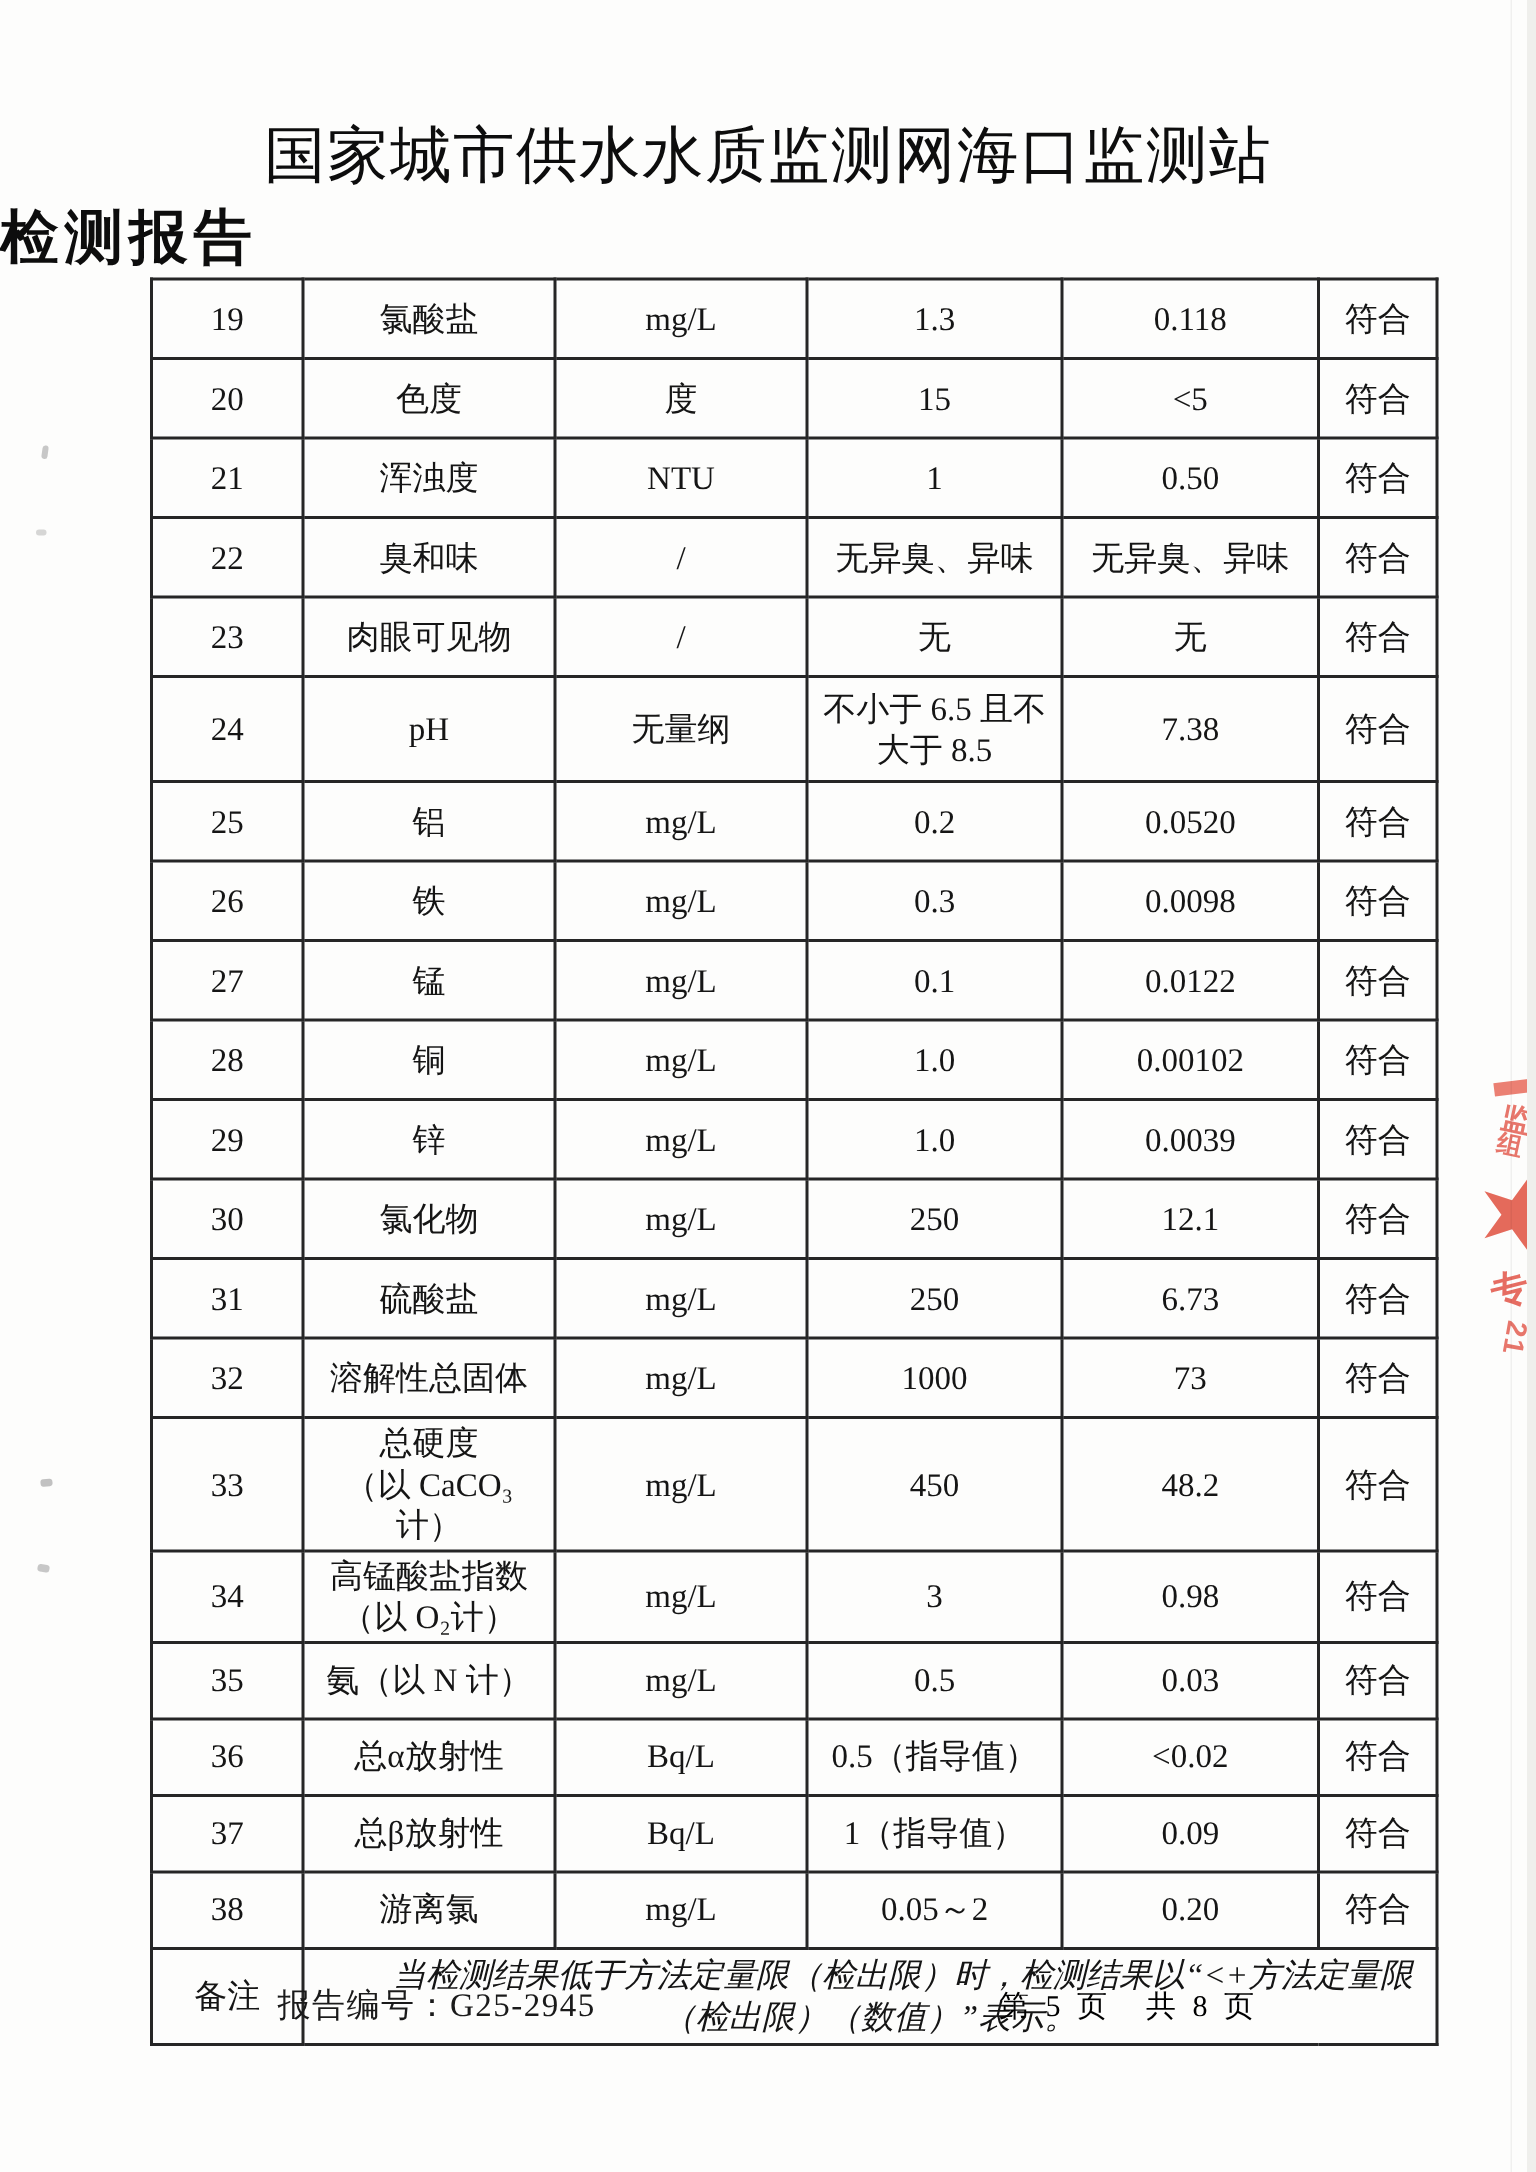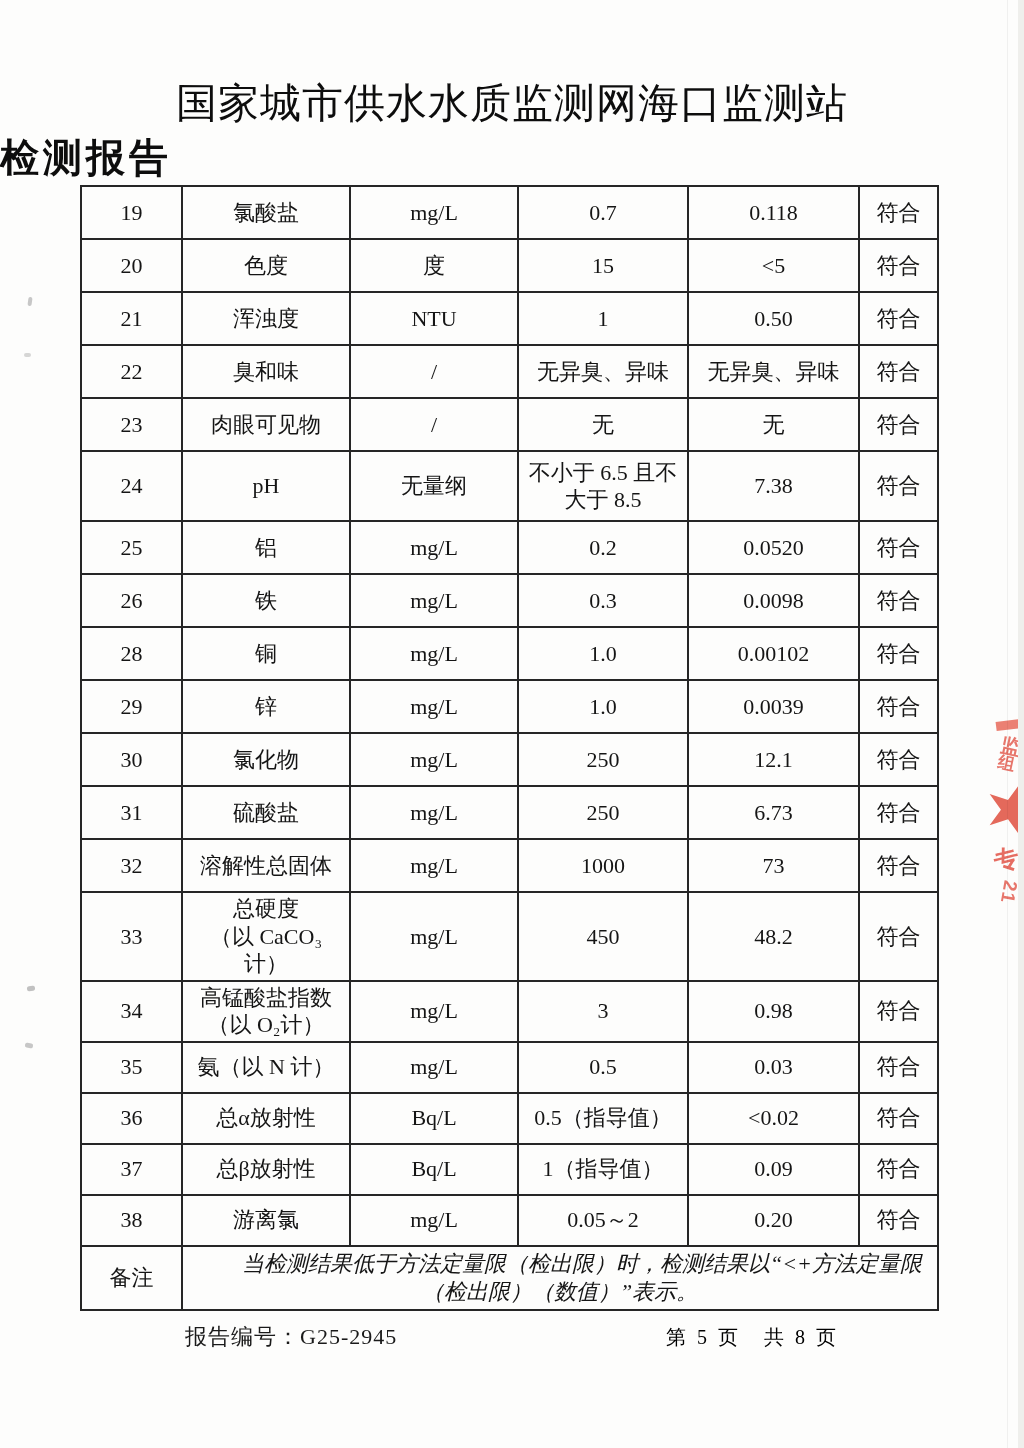--- a/index.html
+++ b/index.html
@@ -20,21 +20,21 @@
     color:#0d0d0d;margin:0;
   }
   .title-l2{
     position:absolute;top:131px;left:0;width:100%;
     text-align:left;
     font-family:"Liberation Sans","DejaVu Sans",sans-serif;
     font-size:39px;font-weight:900;letter-spacing:4px;
     color:#0d0d0d;margin:0;
   }
   table.report{
-    position:absolute;left:80px;top:185px;
+    position:absolute;left:100px;top:185px;
     width:857px;
     border-collapse:collapse;table-layout:fixed;padding-left:32px;
   }
   table.report td{
     border:2px solid #262626;
     text-align:center;vertical-align:middle;
     font-size:22px;line-height:1.25;
     padding:2px 6px;
     color:#151515;
     overflow:hidden;
@@ -91,21 +91,21 @@
     <col style="width:168px">
     <col style="width:170px">
     <col style="width:171px">
     <col style="width:79px">
   </colgroup>
   <tbody id="table-body">
     <tr class="h-std">
         <td>19</td>
         <td class="name-cell">氯酸盐</td>
         <td>mg/L</td>
-        <td>0.7</td>
+        <td>1.3</td>
         <td>0.118</td>
         <td>符合</td>
       </tr>
       <tr class="h-std">
         <td>20</td>
         <td class="name-cell">色度</td>
         <td>度</td>
         <td>15</td>
         <td>&lt;5</td>
         <td>符合</td>
@@ -149,20 +149,28 @@
         <td>0.2</td>
         <td>0.0520</td>
         <td>符合</td>
       </tr>
       <tr class="h-std">
         <td>26</td>
         <td class="name-cell">铁</td>
         <td>mg/L</td>
         <td>0.3</td>
         <td>0.0098</td>
+        <td>符合</td>
+      </tr>
+      <tr class="h-std">
+        <td>27</td>
+        <td class="name-cell">锰</td>
+        <td>mg/L</td>
+        <td>0.1</td>
+        <td>0.0122</td>
         <td>符合</td>
       </tr>
       <tr class="h-std">
         <td>28</td>
         <td class="name-cell">铜</td>
         <td>mg/L</td>
         <td>1.0</td>
         <td>0.00102</td>
         <td>符合</td>
       </tr>

